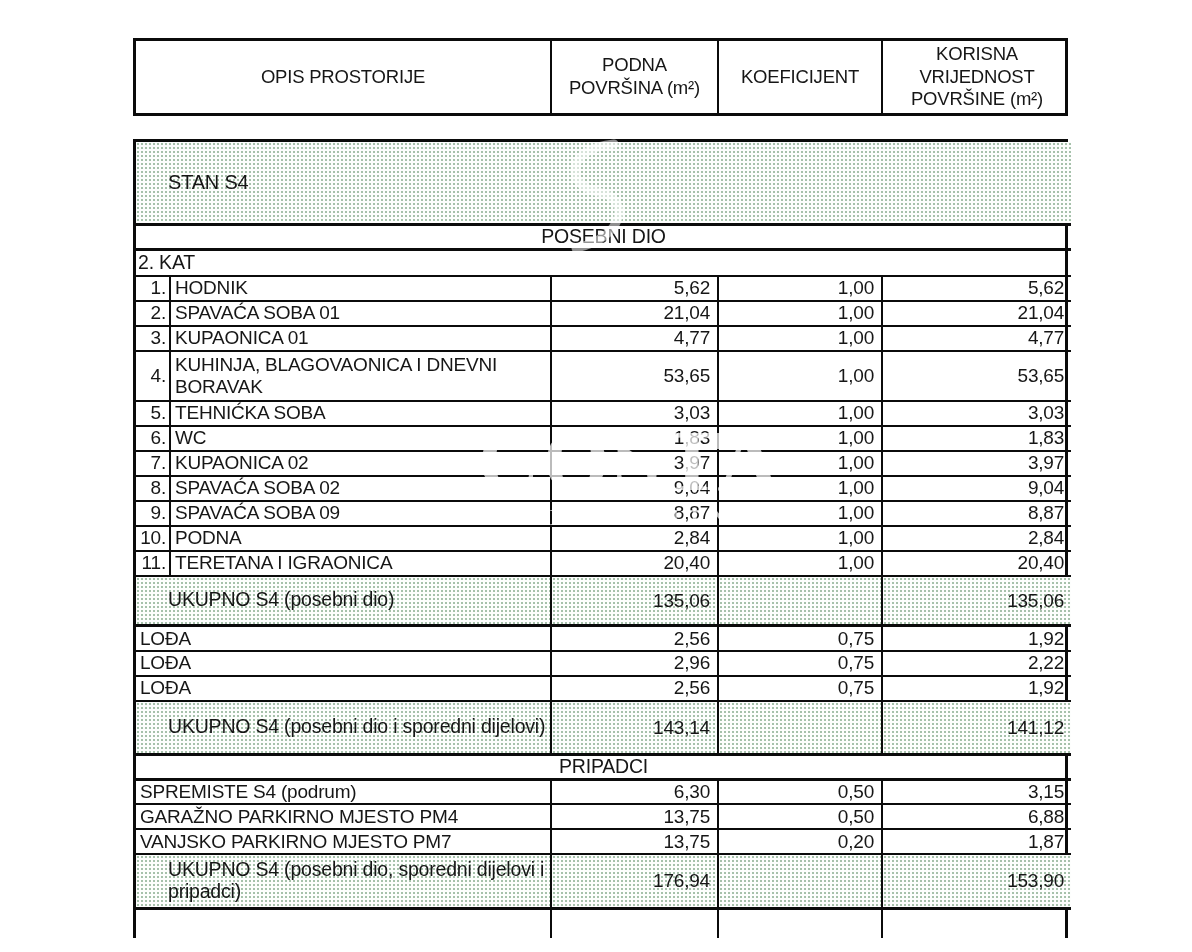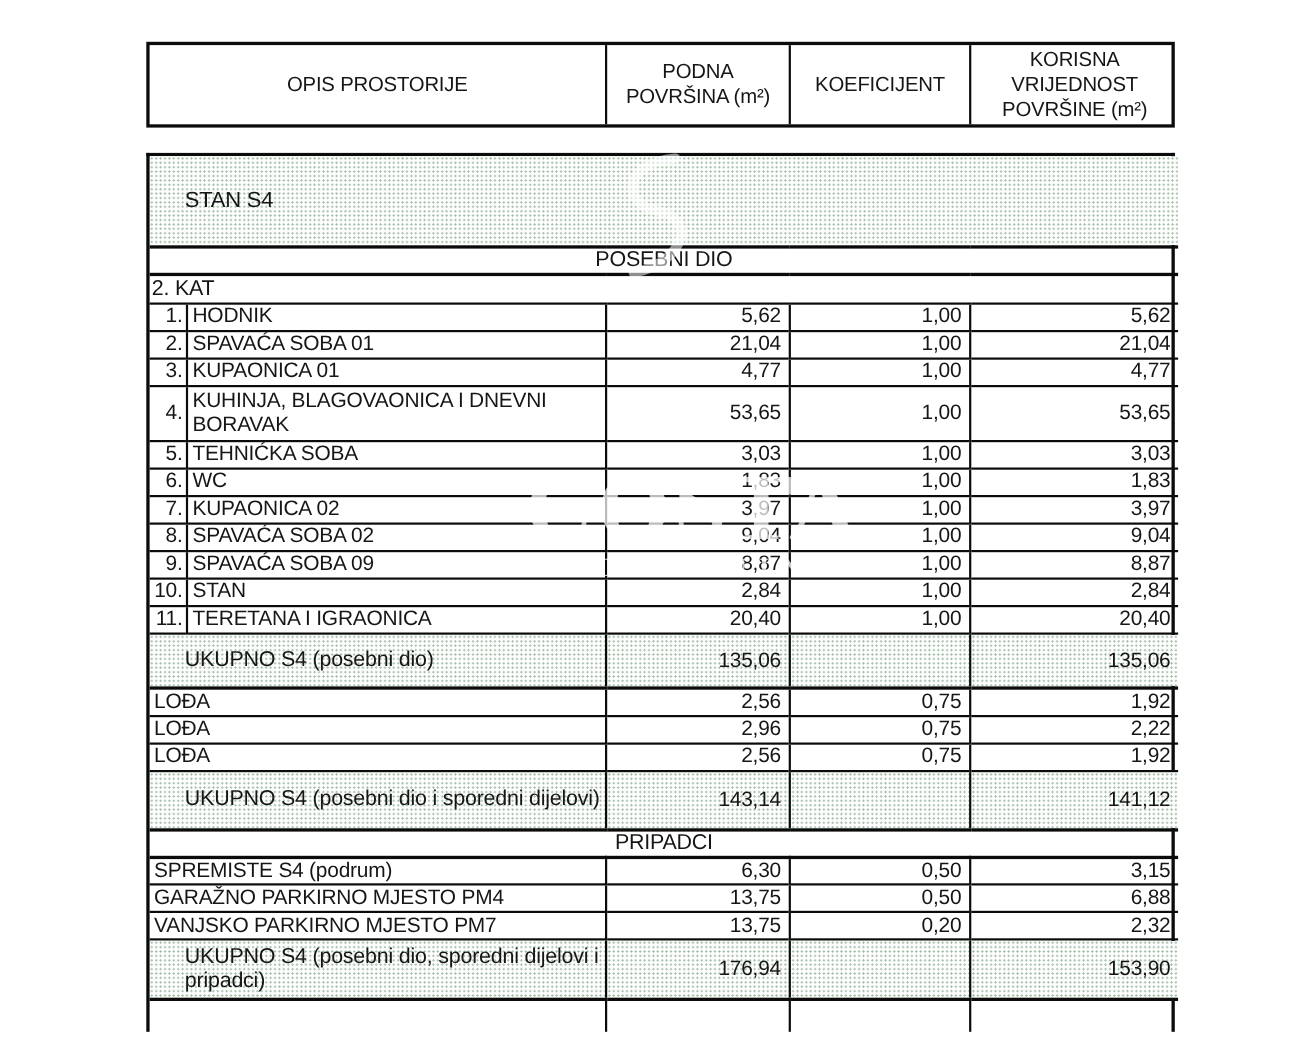--- a/index.html
+++ b/index.html
@@ -251,21 +251,21 @@
             </tr>
             <tr class="r-item">
               <td class="num">9.</td>
               <td class="name">SPAVAĆA SOBA 09</td>
               <td class="val">8,87</td>
               <td class="val">1,00</td>
               <td class="val">8,87</td>
             </tr>
             <tr class="r-item">
               <td class="num">10.</td>
-              <td class="name">STAN</td>
+              <td class="name">PODNA</td>
               <td class="val">2,84</td>
               <td class="val">1,00</td>
               <td class="val">2,84</td>
             </tr>
             <tr class="r-item">
               <td class="num">11.</td>
               <td class="name">TERETANA I IGRAONICA</td>
               <td class="val">20,40</td>
               <td class="val">1,00</td>
               <td class="val">20,40</td>
@@ -312,21 +312,21 @@
             <tr class="r-item">
               <td class="name" colspan="2">GARAŽNO PARKIRNO MJESTO PM4</td>
               <td class="val">13,75</td>
               <td class="val">0,50</td>
               <td class="val">6,88</td>
             </tr>
             <tr class="r-item">
               <td class="name" colspan="2">VANJSKO PARKIRNO MJESTO PM7</td>
               <td class="val">13,75</td>
               <td class="val">0,20</td>
-              <td class="val">2,32</td>
+              <td class="val">1,87</td>
             </tr>
             <tr class="r-total tall bg-dots">
               <td class="name total-label" colspan="2">UKUPNO S4  (posebni dio, sporedni dijelovi i pripadci)</td>
               <td class="val">176,94</td>
               <td class="val"></td>
               <td class="val">153,90</td>
             </tr>
             <tr class="r-empty">
               <td class="name" colspan="2"></td>
               <td class="val"></td>

